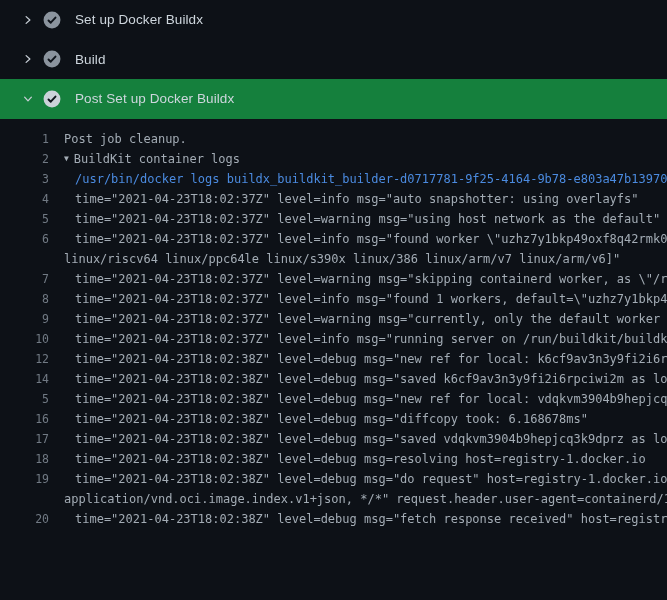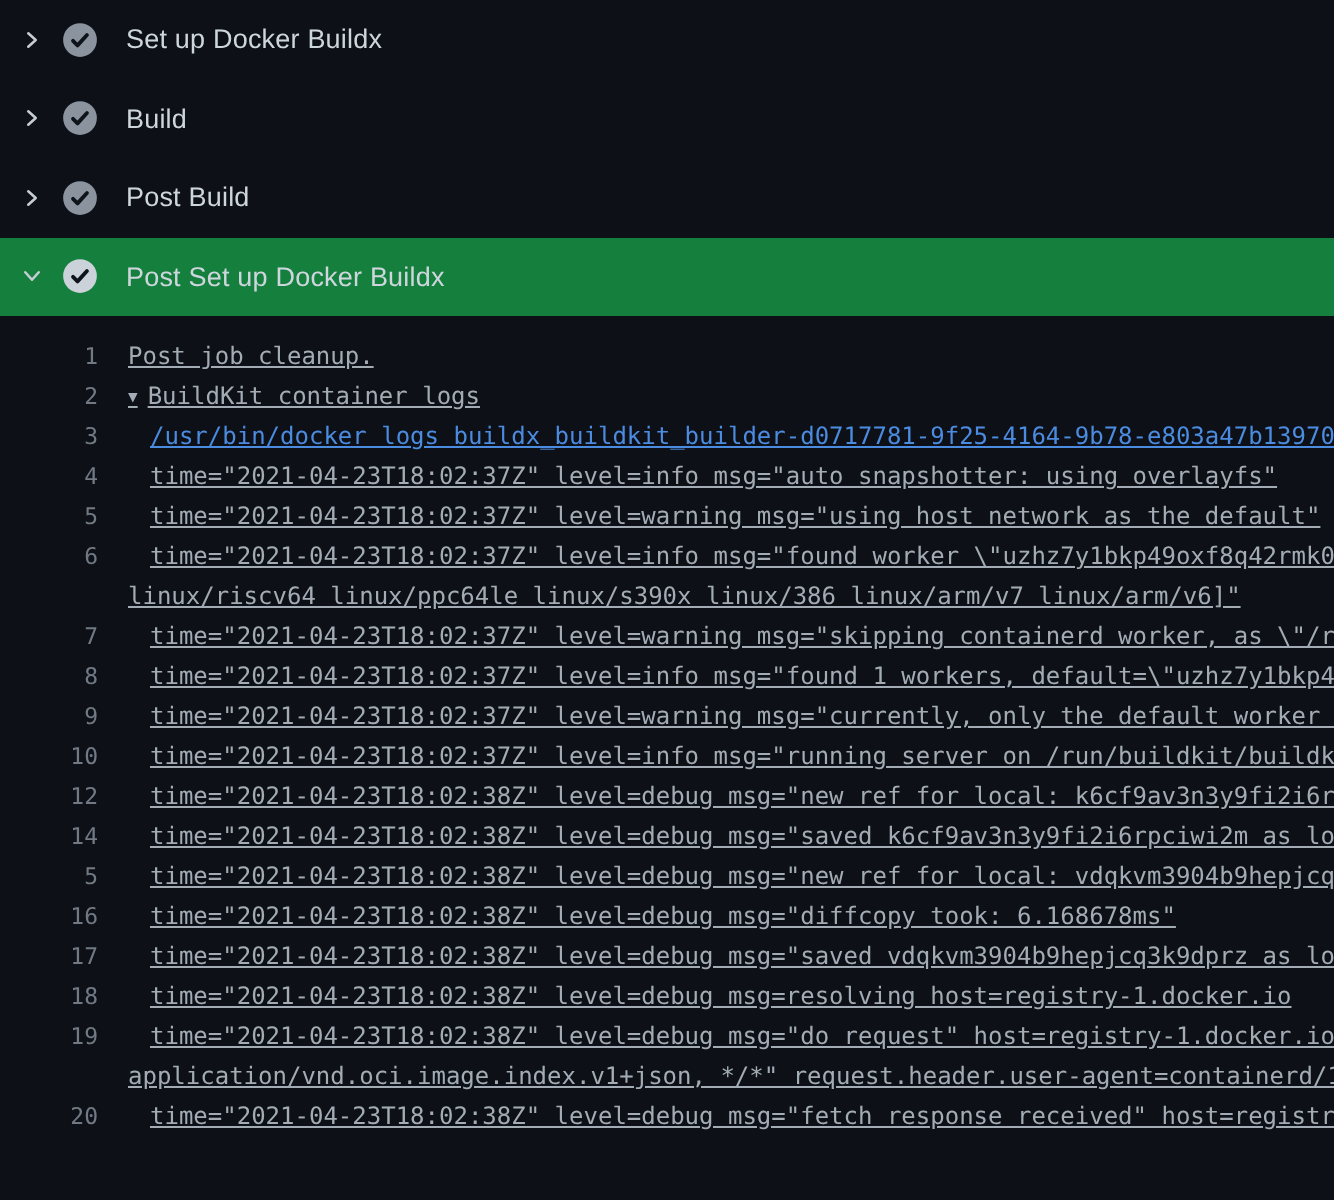--- a/index.html
+++ b/index.html
@@ -8,21 +8,21 @@
     background: #0d1117;
     overflow: hidden;
     font-family: "Liberation Sans", sans-serif;
     position: relative;
   }
   .steps { }
   .step-row {
     height: 39.5px;
     display: flex;
     align-items: center;
-    padding-left: 8px;
+    padding-left: 20px;
     cursor: pointer;
     box-sizing: border-box;
   }
   .step-row.expanded { background: #15803d; }
   .chev {
     width: 15px; height: 15px;
     display: flex; align-items: center; justify-content: center;
     margin-right: 8px;
     color: #c6cdd5;
     flex: none;
@@ -54,21 +54,21 @@
     overflow: hidden;
   }
   .log-num {
     width: 49px;
     flex: none;
     text-align: right;
     color: #717a84;
     font-size: 11.5px;
     cursor: pointer;
   }
-  .log-text { margin-left: 15px; flex: none; text-decoration: underline; }
+  .log-text { margin-left: 15px; flex: none; }
   .log-row.indent1 .log-text { margin-left: 26px; }
   .log-row.cmd .log-text { color: #4b8be0; }
   .log-row.grp .log-text { cursor: pointer; }
   .caret {
     display: none;
     font-size: 8px;
     margin-right: 5px;
     vertical-align: 1.5px;
     color: #a3acb5;
   }
@@ -102,35 +102,20 @@
     </span>
 
     <span class="check">
       <svg width="18" height="18" viewBox="0 0 16 16">
             <circle cx="8" cy="8" r="7.5" fill="currentColor"></circle>
             <path d="M4.9 8.4 L6.9 10.4 L11.1 5.8" stroke="#0f141b" stroke-width="1.7" fill="none" stroke-linecap="round" stroke-linejoin="round"></path>
           </svg>
     </span>
     <span class="step-label">Build</span>
   </div>
-      <div class="step-row">
-    <span class="chev chev-right">
-      <svg width="12" height="12" viewBox="0 0 16 16">
-            <path d="M5.5 3.5 L10.5 8 L5.5 12.5" fill="none" stroke="currentColor" stroke-width="1.7" stroke-linecap="round" stroke-linejoin="round"></path>
-          </svg>
-    </span>
-
-    <span class="check">
-      <svg width="18" height="18" viewBox="0 0 16 16">
-            <circle cx="8" cy="8" r="7.5" fill="currentColor"></circle>
-            <path d="M4.9 8.4 L6.9 10.4 L11.1 5.8" stroke="#0f141b" stroke-width="1.7" fill="none" stroke-linecap="round" stroke-linejoin="round"></path>
-          </svg>
-    </span>
-    <span class="step-label">Post Build</span>
-  </div>
       <div class="step-row expanded">
 
     <span class="chev chev-down">
       <svg width="12" height="12" viewBox="0 0 16 16">
             <path d="M3.5 5.5 L8 10.5 L12.5 5.5" fill="none" stroke="currentColor" stroke-width="1.7" stroke-linecap="round" stroke-linejoin="round"></path>
           </svg>
     </span>
     <span class="check">
       <svg width="18" height="18" viewBox="0 0 16 16">
             <circle cx="8" cy="8" r="7.5" fill="currentColor"></circle>

